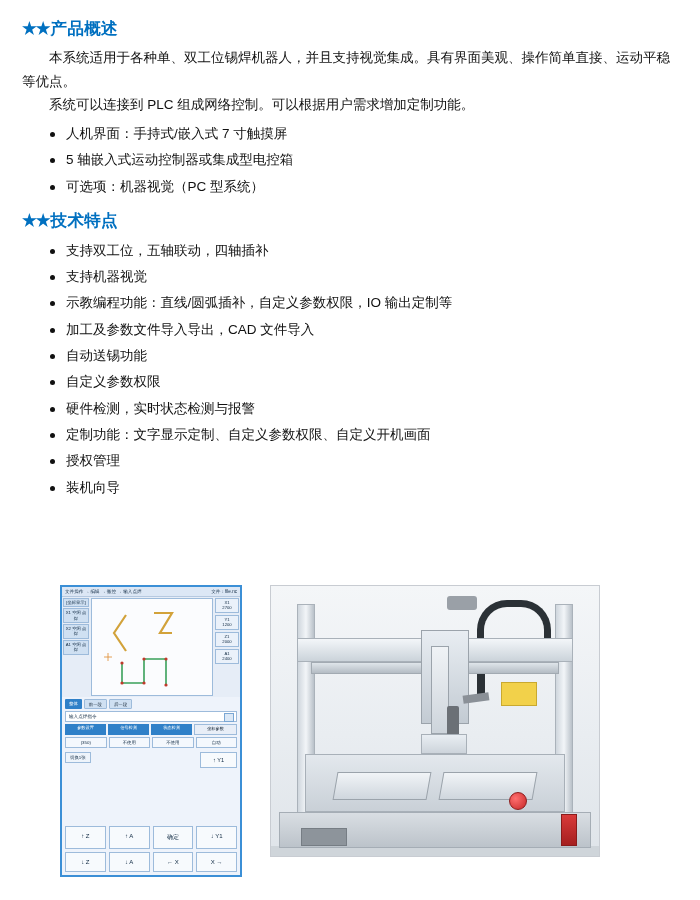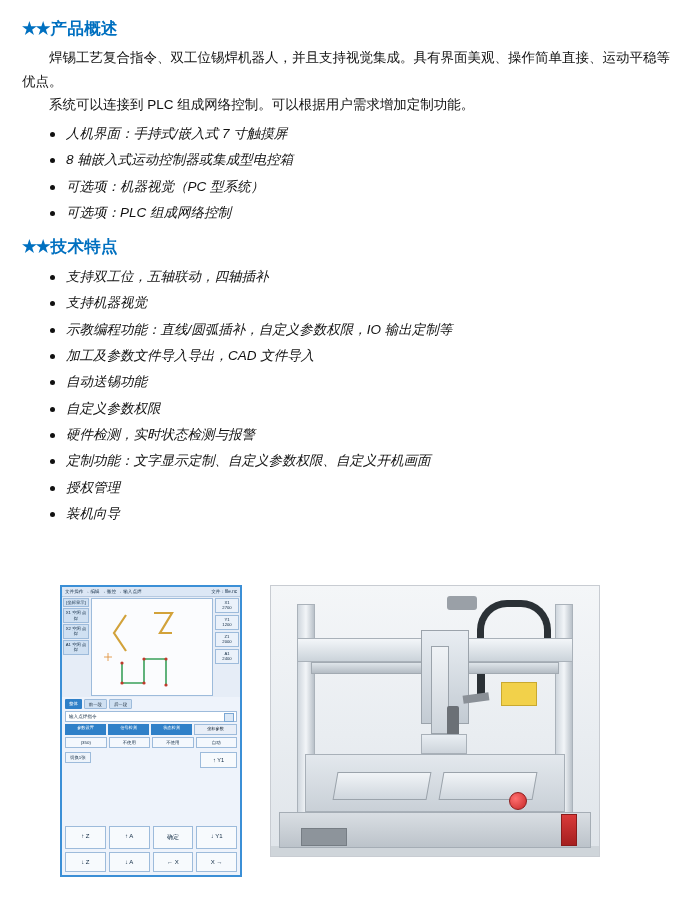--- a/index.html
+++ b/index.html
@@ -43,21 +43,20 @@
     list-style: none;
     margin: 4px 0 2px 0;
     padding: 0 0 0 26px;
   }
   ul.bullets li {
     position: relative;
     font-size: 13.5px;
     line-height: 1.95;
     padding-left: 18px;
     color: #111;
-    font-style: italic;
   }
   ul.bullets li::before {
     content: "";
     position: absolute;
     left: 2px;
     top: 11px;
     width: 5px;
     height: 5px;
     background: #111;
     border-radius: 50%;
@@ -274,28 +273,27 @@
   .floor-shadow { left: 0; bottom: 0; right: 0; height: 10px; background: #cfd5da;}
 </style>
 </head>
 <body>
 
 <div class="page">
 
   <h2 class="section-heading">
     <span class="stars">★★</span><span>产品概述</span>
   </h2>
-  <p class="para">焊锡工艺复合指令、双工位锡焊机器人，并且支持视觉集成。具有界面美观、操作简单直接、运动平稳等优点。</p>
+  <p class="para">本系统适用于各种单、双工位锡焊机器人，并且支持视觉集成。具有界面美观、操作简单直接、运动平稳等优点。</p>
   <p class="para">系统可以连接到 PLC 组成网络控制。可以根据用户需求增加定制功能。</p>
 
   <ul class="bullets">
     <li>人机界面：手持式/嵌入式 7 寸触摸屏</li>
-    <li>8 轴嵌入式运动控制器或集成型电控箱</li>
+    <li>5 轴嵌入式运动控制器或集成型电控箱</li>
     <li>可选项：机器视觉（PC 型系统）</li>
-    <li>可选项：PLC 组成网络控制</li>
   </ul>
 
   <h2 class="section-heading">
     <span class="stars">★★</span><span>技术特点</span>
   </h2>
   <ul class="bullets">
     <li>支持双工位，五轴联动，四轴插补</li>
     <li>支持机器视觉</li>
     <li>示教编程功能：直线/圆弧插补，自定义参数权限，IO 输出定制等</li>
     <li>加工及参数文件导入导出，CAD 文件导入</li>

